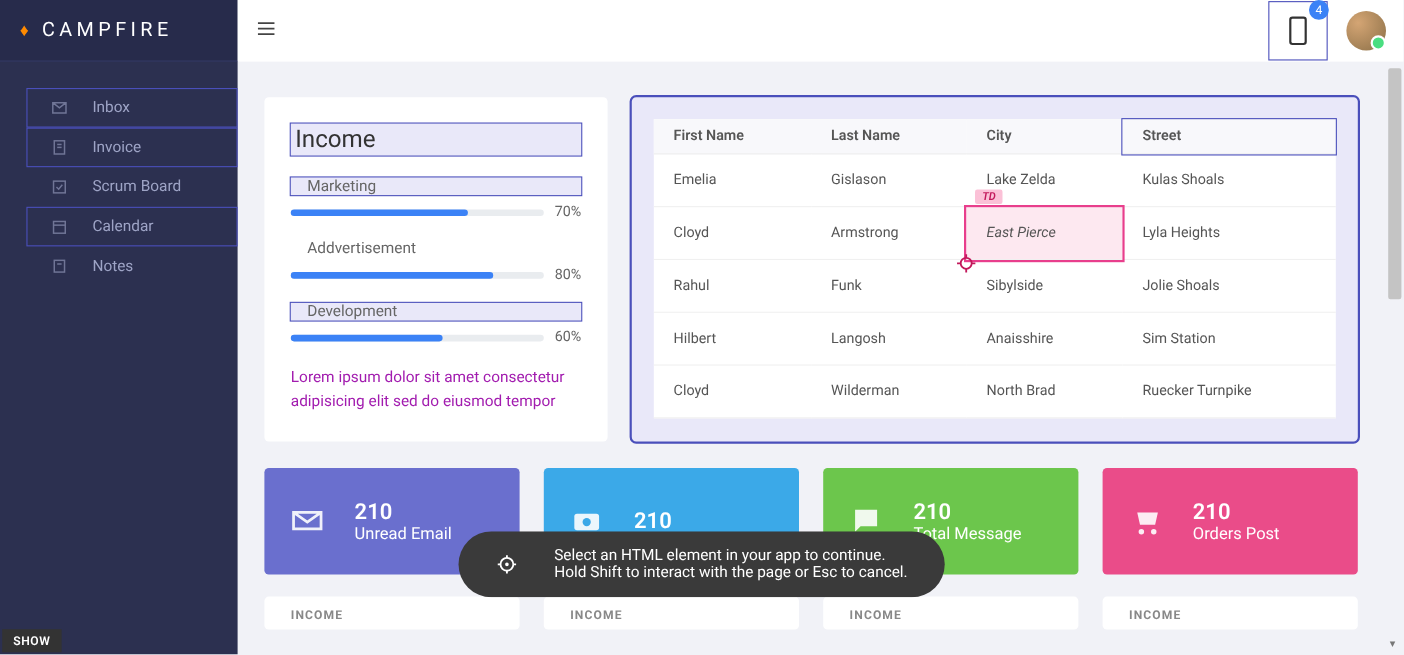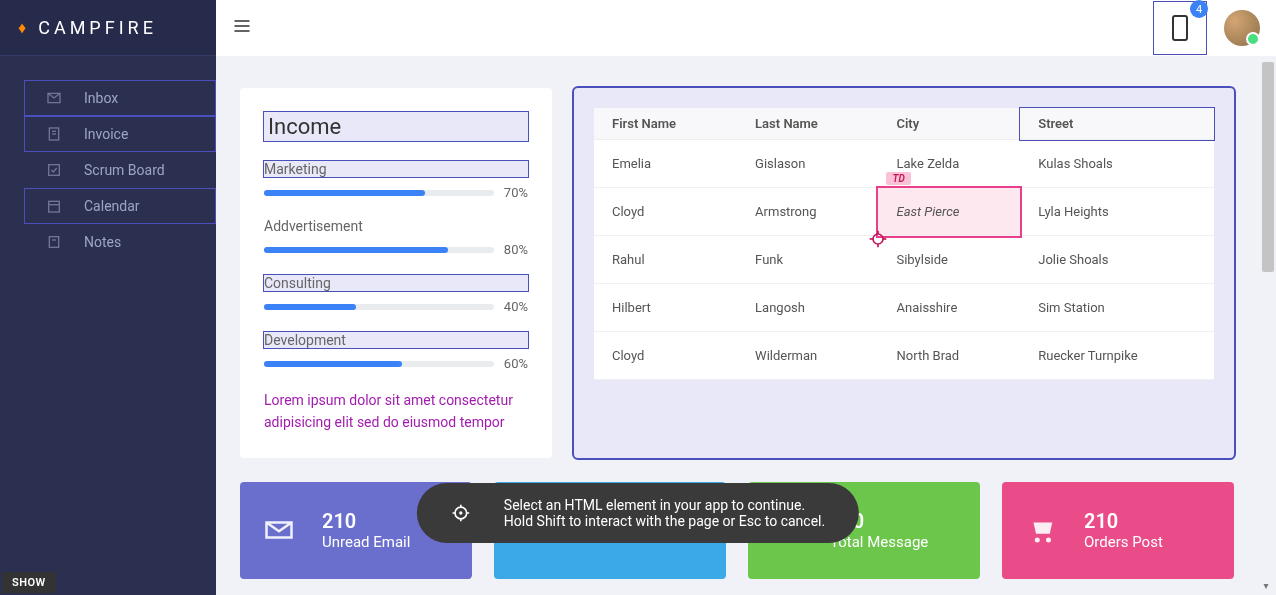--- a/index.html
+++ b/index.html
@@ -24,21 +24,21 @@
 
 .content { position: absolute; left: 216px; top: 56px; right: 18px; bottom: 0; overflow-y: auto; padding: 32px 24px 24px; }
 .scrollbar-fake { position:absolute; right:2px; top:62px; width:12px; height:210px; background:#c4c4c4; border-radius:2px;}
 .scroll-arrow { position:absolute; right:2px; bottom:2px; width:16px; height:16px; color:#777; font-size:10px; display:flex; align-items:center; justify-content:center; }
 
 .row1 { display: flex; gap: 22px; }
 .card { background: #fff; border-radius: 4px; padding: 24px; }
 .income-card { width: 312px; }
 .income-title { font-size: 22px; color: #333; outline: 1px solid #4a4fbb; background: #e9e8f9; padding: 2px 4px; display: block; margin-bottom: 20px; }
 .prog-item { margin-bottom: 18px; }
-.prog-label { font-size: 14px; color: #666; display:block; margin-bottom: 8px; }
+.prog-label { font-size: 14px; color: #666; display:block; margin-bottom: 8px; padding-left: 15px; }
 .prog-label.boxed { outline:1px solid #4a4fbb; background:#e9e8f9; }
 .prog-row { display:flex; align-items:center; gap:0; }
 .prog-track { flex:1; height:6px; background:#e9ecef; border-radius:3px; position:relative; }
 .prog-fill { height:100%; background:#3b82f6; border-radius:3px; }
 .prog-pct { font-size:13px; color:#666; width:34px; text-align:right; }
 .desc { font-size:14px; color:#a21caf; line-height:1.6; margin-top:10px; }
 
 .table-card { flex:1; outline:2px solid #4a4fbb; background:#e9e8f9; padding:20px; }
 .table-inner { background:#fff; }
 .table { width:100%; border-collapse:collapse; font-size:13px; }
@@ -144,29 +144,20 @@
             <span class="prog-pct">70%</span>
           </div>
       </div>
       <div class="prog-item">
         <span class="prog-label">Addvertisement</span>
         <div class="prog-row">
             <div class="prog-track">
               <div class="prog-fill" style="width:80%"></div>
             </div>
             <span class="prog-pct">80%</span>
-          </div>
-      </div>
-      <div class="prog-item">
-        <span class="prog-label boxed">Consulting</span>
-        <div class="prog-row">
-            <div class="prog-track">
-              <div class="prog-fill" style="width:40%"></div>
-            </div>
-            <span class="prog-pct">40%</span>
           </div>
       </div>
       <div class="prog-item">
         <span class="prog-label boxed">Development</span>
         <div class="prog-row">
             <div class="prog-track">
               <div class="prog-fill" style="width:60%"></div>
             </div>
             <span class="prog-pct">60%</span>
           </div>

